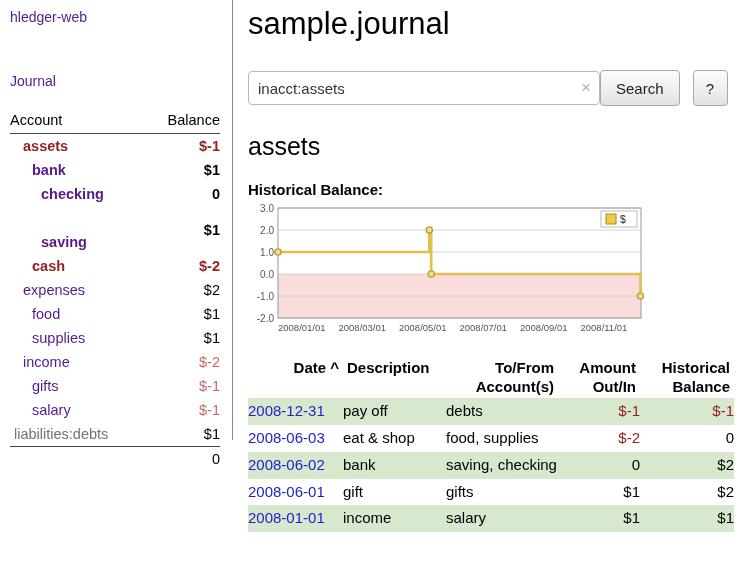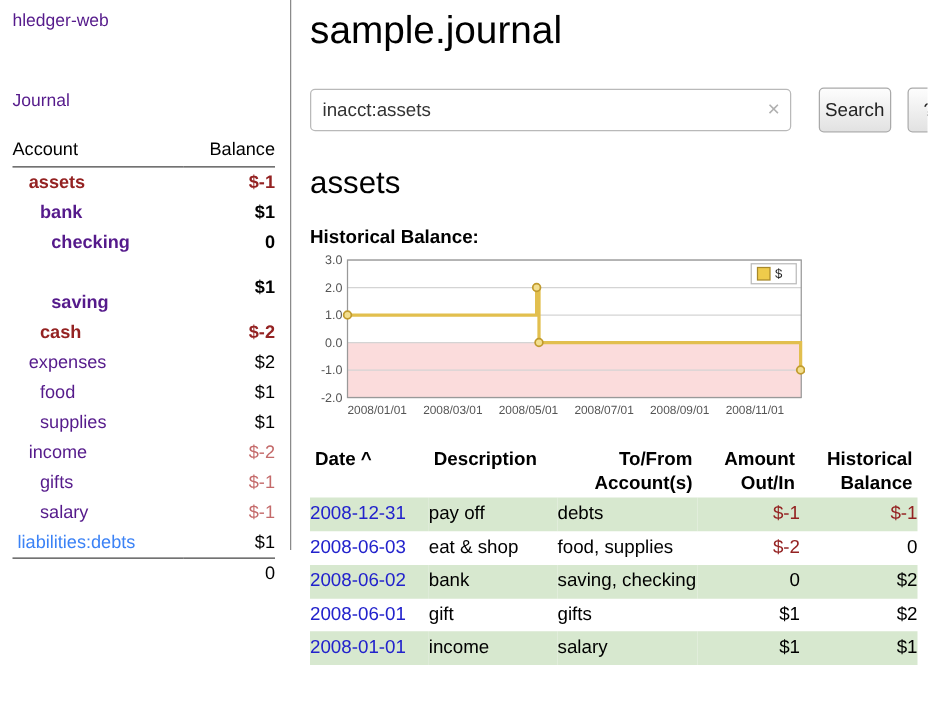--- a/index.html
+++ b/index.html
@@ -36,40 +36,40 @@
   table.accounts td.bal { text-align: right; }
   a.acct-link { text-decoration: none; display: inline-block; cursor: pointer; }
   table.accounts tfoot td {
     border-top: 1px solid #444; text-align: right; padding: 4px 0;
   }
 
   
   main { flex: 1; box-sizing: border-box; padding: 4px 8px 0 15px; }
   h1.page-title { font-size: 31px; font-weight: normal; margin: 2px 0 0 0; color: #000; }
   .searchrow { display: flex; align-items: center; margin-top: 28px; }
-  .searchbox { position: relative; width: 385px; }
+  .searchbox { position: relative; width: 352px; }
   .searchbox input {
     width: 100%; box-sizing: border-box; height: 34px;
     border: 1px solid #b9b9b9; border-radius: 4px;
     font-size: 15px; padding: 0 26px 0 9px; color: #333;
     font-family: "Liberation Sans", sans-serif;
     outline: none;
   }
   .clear-x {
     position: absolute; right: 9px; top: 7px;
     color: #b0b0b0; font-size: 17px; cursor: pointer; user-select: none;
   }
   .btn {
     height: 36px; font-size: 15px; color: #222;
     border: 1px solid #a9a9a9; border-radius: 4px;
     background: linear-gradient(#fdfdfd, #e2e2e2);
     font-family: "Liberation Sans", sans-serif;
     cursor: pointer;
   }
-  .btn.search-btn { margin-left: 22px; padding: 0 4px; }
+  .btn.search-btn { margin-left: 0; padding: 0 15px; }
   .btn.help-btn { margin-left: 13px; width: 35px; }
   h2.account-heading { font-size: 25px; font-weight: normal; margin: 26px 0 0 0; }
   .chart-label { margin-top: 20px; font-size: 15px; font-weight: bold; }
   svg#chart { display: block; margin-top: 4px; }
 
   
   table.register {
     border-collapse: collapse; table-layout: fixed;
     width: 486px; margin-top: 14px; font-size: 15px;
   }
@@ -140,21 +140,21 @@
           </tr>
           <tr>
             <td><a class="acct-link" style="padding-left: 22px; color: rgb(85, 26, 139);">gifts</a></td>
             <td class="bal" style="color: rgb(196, 106, 106);">$-1</td>
           </tr>
           <tr>
             <td><a class="acct-link" style="padding-left: 22px; color: rgb(85, 26, 139);">salary</a></td>
             <td class="bal" style="color: rgb(196, 106, 106);">$-1</td>
           </tr>
           <tr>
-            <td><a class="acct-link" style="padding-left: 4px; color: #3b82f6;">liabilities:debts</a></td>
+            <td><a class="acct-link" style="padding-left: 4px; color: #737373;">liabilities:debts</a></td>
             <td class="bal" style="color: rgb(0, 0, 0);">$1</td>
           </tr>
         </tbody>
       <tfoot>
         <tr>
           <td></td>
           <td>0</td>
         </tr>
       </tfoot>
     </table>
@@ -211,21 +211,21 @@
     <table class="register">
       <colgroup>
         <col style="width:95px">
           <col style="width:103px">
           <col style="width:112px">
           <col style="width:82px">
           <col style="width:94px">
       </colgroup>
       <thead>
         <tr id="register-head-row">
-            <th style="text-align: left;">
+            <th style="text-align: right;">
               <div>Date<span class="caret"> ^</span></div>
             </th>
             <th style="text-align: left;">
               <div>Description</div>
             </th>
             <th style="text-align: right;">
               <div>To/From</div>
               <div>Account(s)</div>
             </th>
             <th style="text-align: right;">

